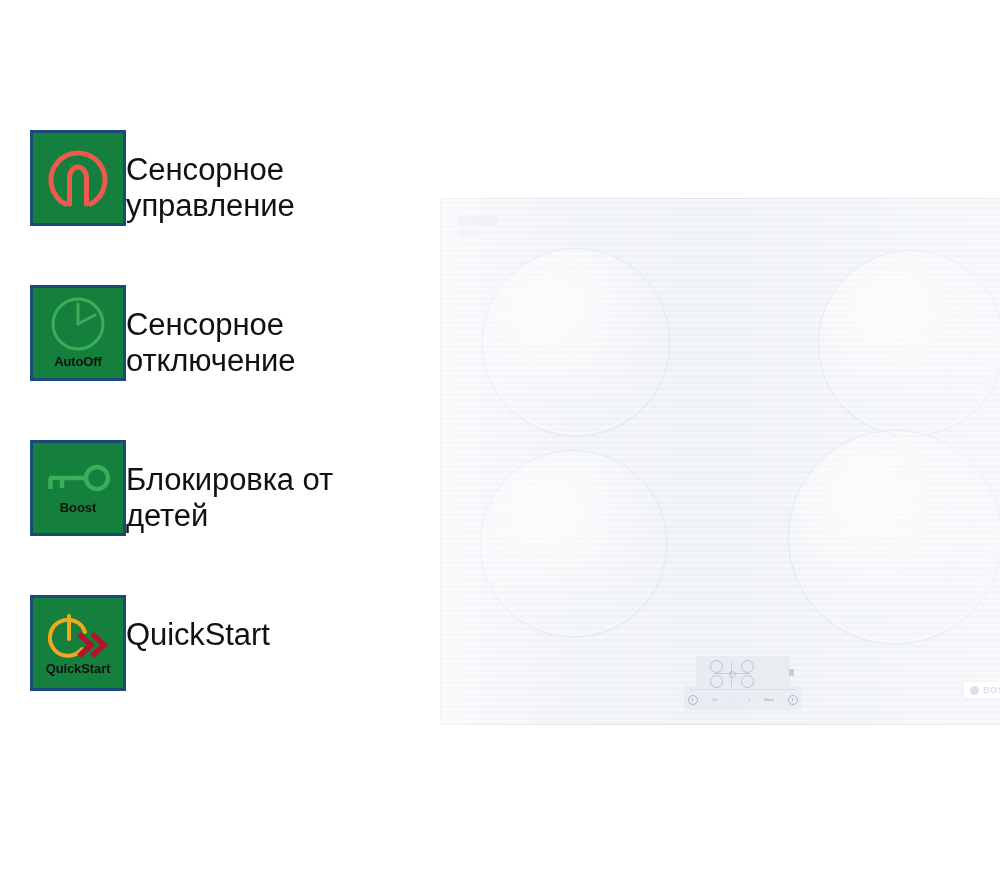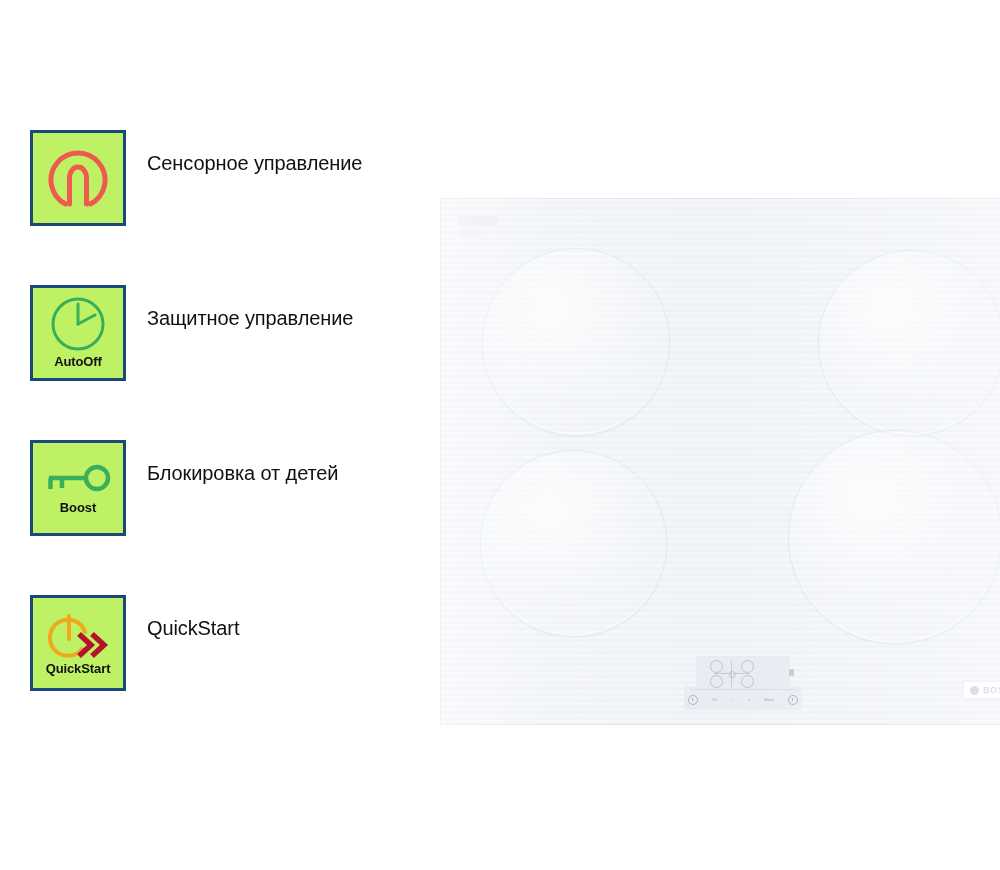--- a/index.html
+++ b/index.html
@@ -26,42 +26,41 @@
   .feature-row {
     display: flex;
     align-items: flex-start;
     height: 155px;
   }
   .feature-badge {
     width: 96px;
     height: 96px;
     box-sizing: border-box;
     border: 3px solid #1b4a7a;
-    background: #bef264;
+    background: #15803d;
     flex: 0 0 auto;
     display: flex;
     flex-direction: column;
     align-items: center;
     justify-content: center;
     position: relative;
   }
   .badge-art {
     display: block;
   }
   .badge-caption {
     font-size: 13px;
     font-weight: bold;
     color: #111111;
     letter-spacing: -0.1px;
     line-height: 1;
     margin-top: 2px;
   }
   .feature-label {
-    margin-left: 21px;
-    font-size: 20px;
+    font-size: 31px;
     line-height: 1.17;
     color: #111111;
     letter-spacing: -0.1px;
     padding-top: 22px;
     max-width: 260px;
   }
 
   
   .badge-touch .badge-art { margin-top: 0; }
   .badge-autooff .badge-art { margin-top: -4px; }
@@ -301,21 +300,21 @@
     <div class="feature-badge badge-autooff">
       <svg class="badge-art" width="58" height="58" viewBox="0 0 58 58">
         <circle cx="29" cy="29" r="25" fill="none" stroke="#3aae5a" stroke-width="3"></circle>
 
         <line x1="29" y1="29" x2="29" y2="9" stroke="#3aae5a" stroke-width="3" stroke-linecap="round"></line>
 
         <line x1="29" y1="29" x2="46" y2="20" stroke="#3aae5a" stroke-width="3" stroke-linecap="round"></line>
       </svg>
       <span class="badge-caption">AutoOff</span>
     </div>
-    <div class="feature-label">Защитное управление</div>
+    <div class="feature-label">Сенсорное отключение</div>
   </div>
 
   <div class="feature-row">
     <div class="feature-badge badge-safety">
       <svg class="badge-art" width="70" height="38" viewBox="0 0 70 38">
 
         <circle cx="54" cy="17" r="11" fill="none" stroke="#3aae5a" stroke-width="4.5"></circle>
 
         <line x1="6" y1="17" x2="43" y2="17" stroke="#3aae5a" stroke-width="4.5" stroke-linecap="butt"></line>
 

